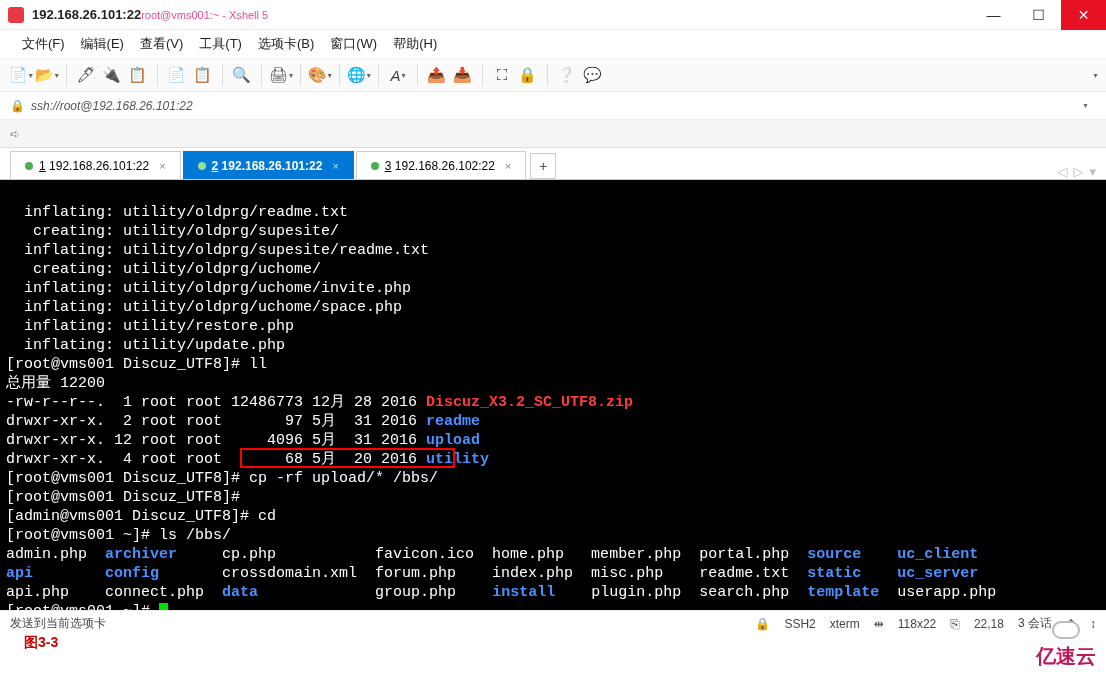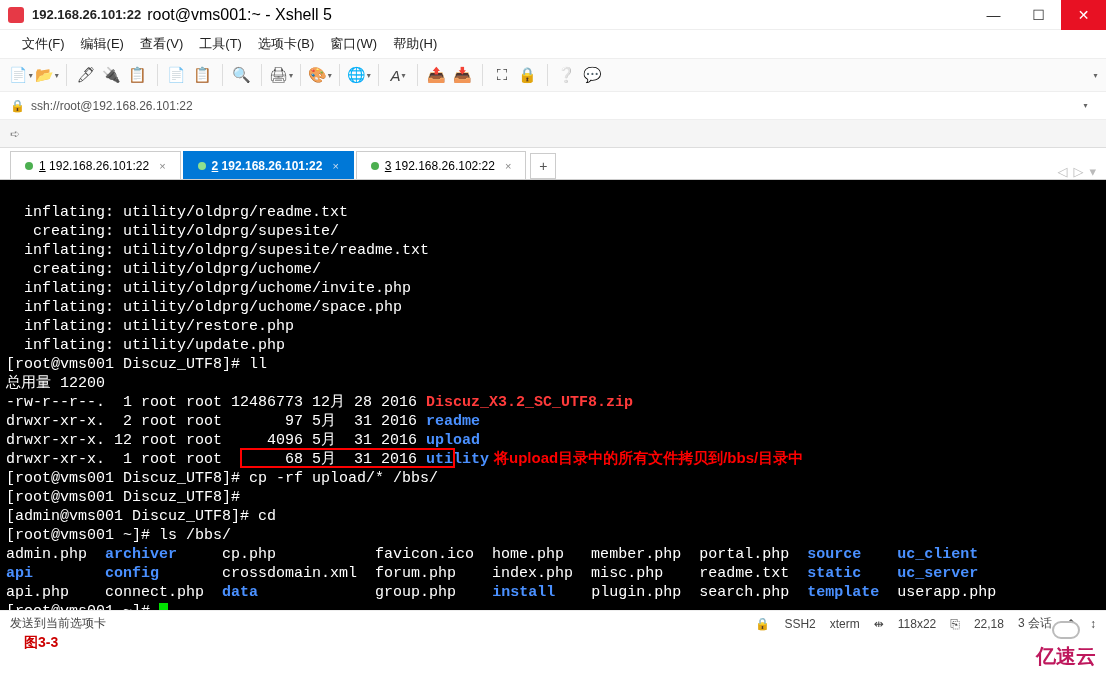--- a/index.html
+++ b/index.html
@@ -1,32 +1,32 @@
 <!DOCTYPE html>
 <html><head>
 <meta charset="utf-8">
 <style>
 * { box-sizing: border-box; margin: 0; padding: 0; }
 body { font-family: "Microsoft YaHei", "Segoe UI", Tahoma, sans-serif; font-size: 12px; background: #fff; width: 1106px; height: 682px; overflow: hidden; position: relative; }
 .titlebar { height: 30px; display: flex; align-items: center; padding-left: 8px; background: #fff; border-bottom: 1px solid #eee; }
 .titlebar .logo { width: 16px; height: 16px; background: #e63946; border-radius: 3px; margin-right: 8px; }
 .titlebar .title { font-weight: bold; color: #222; font-size: 13px; }
-.titlebar .subtitle { color: #000000; margin-left: 6px; font-size: 16px; }
+.titlebar .subtitle { color: #ec4899; font-size: 11px; }
 .winbtns { margin-left: auto; display: flex; }
 .winbtn { width: 45px; height: 30px; display: flex; align-items: center; justify-content: center; color: #333; font-size: 14px; }
 .winbtn.close { background: #e81123; color: #fff; }
 .menubar { height: 28px; display: flex; align-items: center; padding-left: 16px; gap: 4px; background: #fff; }
 .menuitem { padding: 3px 6px; color: #222; font-size: 13px; }
 .toolbar { height: 34px; display: flex; align-items: center; padding-left: 10px; gap: 4px; background: #fafafa; border-top: 1px solid #eee; border-bottom: 1px solid #eee; }
 .tbtn { width: 22px; height: 22px; display: flex; align-items: center; justify-content: center; color: #444; font-size: 15px; position: relative; }
 .tbtn .dd { font-size: 8px; color: #666; margin-left: 1px; }
 .tsep { width: 1px; height: 22px; background: #ddd; margin: 0 4px; }
 .addressbar { height: 28px; display: flex; align-items: center; padding: 0 10px; background: #fff; border-bottom: 1px solid #eee; }
 .addressbar .lock { color: #888; margin-right: 6px; }
-.addressbar .url { color: #555; font-size: 12px; }
+.addressbar .url { color: #555; font-size: 12px; font-style: italic; }
 .hintbar { height: 28px; display: flex; align-items: center; padding: 0 10px; background: #f5f5f5; border-bottom: 1px solid #ddd; color: #666; font-size: 12px; }
 .hintbar .arrow { margin-right: 6px; color: #888; }
 .tabbar { height: 32px; display: flex; align-items: flex-end; padding-left: 10px; background: #fff; border-bottom: 1px solid #ccc; }
 .tab { height: 28px; display: flex; align-items: center; padding: 0 14px; border: 1px solid #ccc; border-bottom: none; margin-right: 2px; font-size: 12px; background: #fff; position: relative; }
 .tab .dot { width: 8px; height: 8px; border-radius: 50%; background: #4caf50; margin-right: 6px; }
 .tab.active { background: #0078d7; color: #fff; border-color: #0078d7; }
 .tab.active .dot { background: #8fe08f; }
 .tab .x { margin-left: 10px; color: #888; font-size: 11px; }
 .tab.active .x { color: #cde; }
 .tabadd { width: 26px; height: 26px; border: 1px solid #ccc; display: flex; align-items: center; justify-content: center; margin-left: 2px; font-size: 14px; color: #555; }
@@ -149,31 +149,30 @@
 <span>   creating: utility/oldprg/uchome/</span>
 <span>  inflating: utility/oldprg/uchome/invite.php  </span>
 <span>  inflating: utility/oldprg/uchome/space.php  </span>
 <span>  inflating: utility/restore.php  </span>
 <span>  inflating: utility/update.php  </span>
 <span>[root@vms001 Discuz_UTF8]# ll</span>
 <span>总用量 12200</span>
 <span><span>-rw-r--r--.  1 root root 12486773 12月 28 2016 </span><span class="t-red">Discuz_X3.2_SC_UTF8.zip</span></span>
 <span><span>drwxr-xr-x.  2 root root       97 5月  31 2016 </span><span class="t-blue">readme</span></span>
 <span><span>drwxr-xr-x. 12 root root     4096 5月  31 2016 </span><span class="t-blue">upload</span></span>
-<span><span>drwxr-xr-x.  1 root root       68 5月  31 2016 </span><span class="t-blue">utility</span></span>
+<span><span>drwxr-xr-x.  4 root root       68 5月  20 2016 </span><span class="t-blue">utility</span></span>
 <span><span>[root@vms001 Discuz_UTF8]# </span><span>cp -rf upload/* /bbs/</span></span>
 <span>[root@vms001 Discuz_UTF8]# </span>
 <span>[admin@vms001 Discuz_UTF8]# cd</span>
 <span>[root@vms001 ~]# ls /bbs/</span>
 <span><span>admin.php  </span><span class="t-blue">archiver</span><span>     </span><span>cp.php           favicon.ico  home.php   member.php  portal.php  </span><span class="t-blue">source</span><span>    </span><span class="t-blue">uc_client</span></span>
 <span><span class="t-blue">api</span><span>        </span><span class="t-blue">config</span><span>       </span><span>crossdomain.xml  forum.php    index.php  misc.php    readme.txt  </span><span class="t-blue">static</span><span>    </span><span class="t-blue">uc_server</span></span>
 <span><span>api.php    connect.php  </span><span class="t-blue">data</span><span>             </span><span>group.php    </span><span class="t-blue">install</span><span>    </span><span>plugin.php  search.php  </span><span class="t-blue">template</span><span>  </span><span>userapp.php</span></span>
 <span><span>[root@vms001 ~]# </span><span class="t-back"> </span></span>
 <div class="redbox" style="left:240px; top:268px; width:215px; height:20px;"></div>
-<div class="annot" style="left:494px; top:268px;">将upload目录中的所有文件拷贝到/bbs/目录中</div>
 </div>
 
 <div class="statusbar">
   <div class="left">
     <span>发送到当前选项卡</span>
   </div>
   <div class="right">
     <span>🔒</span>
     <span>SSH2</span>
     <span>xterm</span>

